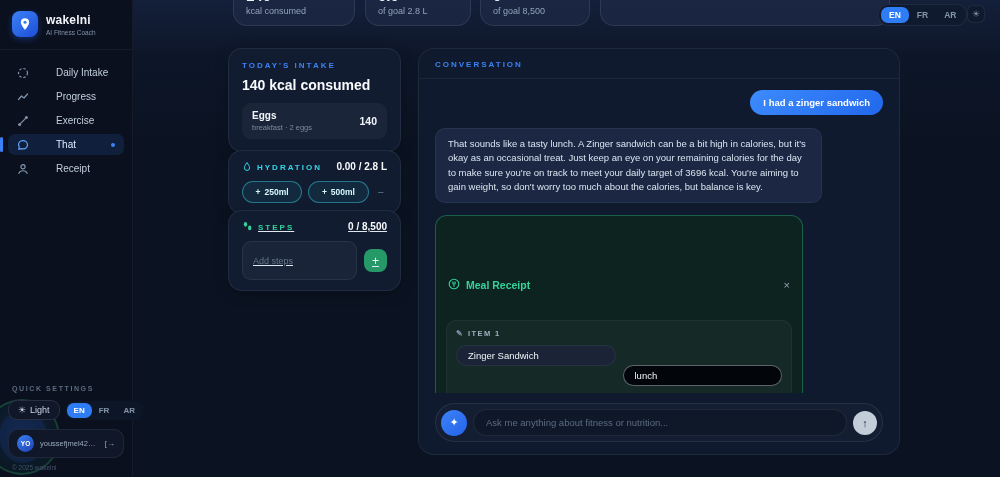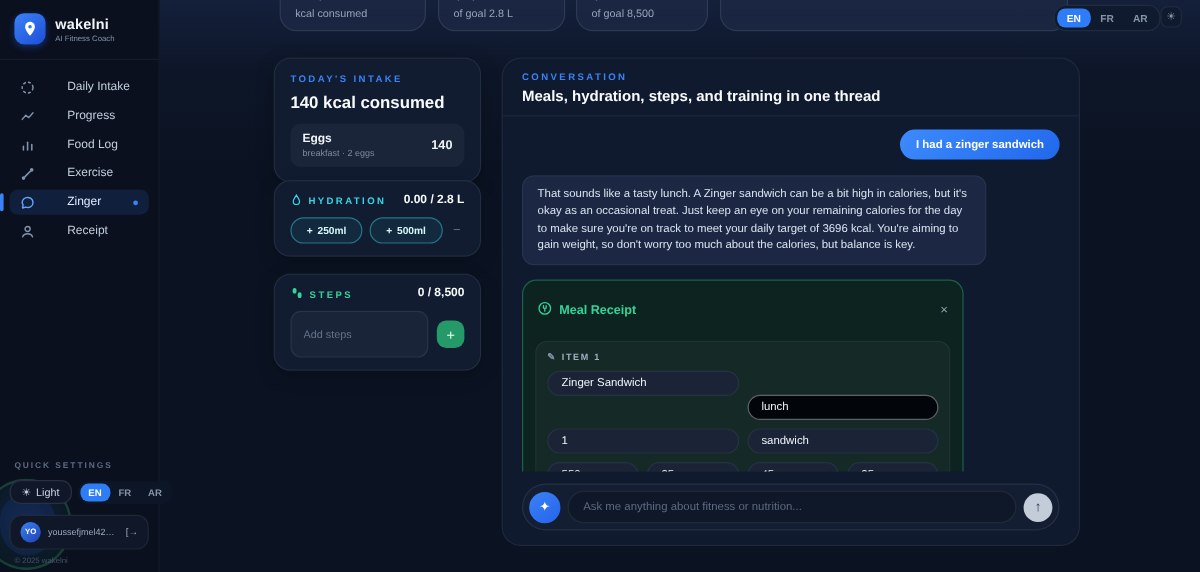--- a/index.html
+++ b/index.html
@@ -75,21 +75,21 @@
   .card-head { display:flex; align-items:center; justify-content:space-between; }
   .head-left { display:flex; align-items:flex-end; gap:5px; }
   .hydration-card .sec-label { color:#38d5e8; }
   .hydration-card .hicon { color:#38d5e8; display:flex; }
   .head-value { font-size:10px; font-weight:bold; color:#f8fafc; }
   .hyd-row { display:flex; align-items:center; gap:6px; margin-top:9px; }
   .hyd-btn { display:flex; align-items:center; justify-content:center; gap:4px; flex:1; border:1px solid rgba(56,213,232,.45);
              background:rgba(56,213,232,.07); color:#d7f8fd; border-radius:999px; padding:5px 0; font-size:8.5px; font-weight:bold; cursor:pointer; }
   .hyd-minus { color:#64748b; font-size:11px; padding:0 3px; cursor:pointer; background:none; border:none; }
 
-  .steps-card { top:228px; padding:10px 13px; }
+  .steps-card { top:210px; padding:10px 13px;text-decoration:underline; }
   .steps-card .sec-label { color:#34d399; }
   .steps-card .sicon { color:#34d399; display:flex; }
   .steps-row { display:flex; align-items:center; gap:7px; margin-top:9px; }
   .steps-input { flex:1; background:rgba(255,255,255,.04); border:1px solid rgba(148,163,184,.12); border-radius:9px;
                  height:39px; padding:0 10px; font-size:9px; color:#e2e8f0; font-family:inherit; outline:none; min-width:0; }
   .steps-input::placeholder { color:#64748b; }
   .steps-plus { width:23px; height:23px; flex:none; border:none; border-radius:8px; background:#259a68; color:#eafff5;
                 font-size:12px; display:flex; align-items:center; justify-content:center; cursor:pointer; }
 
   
@@ -100,21 +100,21 @@
   .convo-title { font-size:12.5px; font-weight:bold; color:#f8fafc; margin-top:4px; }
   .chat-body { flex:1; padding:11px 16px 0; overflow:hidden; }
   .msg-user-row { display:flex; justify-content:flex-end; }
   .bubble-user { background:linear-gradient(135deg,#3d8bfd,#2168ec); color:#fff; font-size:9.5px; font-weight:bold;
                  border-radius:15px; padding:7px 13px; }
   .bubble-ai { margin-top:13px; max-width:387px; background:#1b2743; border:1px solid rgba(148,163,184,.10);
                border-radius:10px; padding:8px 12px; font-size:9.5px; line-height:1.5; color:#dbe4f0; }
 
   
   .receipt { margin-top:12px; width:368px; background:#0d2320; border:1px solid rgba(52,211,153,.35); border-radius:12px; }
-  .receipt-head { display:flex; align-items:center; justify-content:space-between; padding:16px 12px; }
+  .receipt-head { display:flex; align-items:center; justify-content:space-between; padding:26px 12px;margin-top:34px; }
   .receipt-title-wrap { display:flex; align-items:center; gap:6px; color:#34d399; }
   .receipt-title { font-size:10.5px; font-weight:bold; color:#34d399; }
   .receipt-close { background:none; border:none; color:#94a3b8; font-size:11px; cursor:pointer; line-height:1; }
   .fields-panel { margin:0 10px; background:rgba(255,255,255,.035); border:1px solid rgba(148,163,184,.08);
                   border-radius:10px; padding:8px 9px; }
   .item-label { display:flex; align-items:center; gap:4px; font-size:7.5px; font-weight:bold; color:#9fb0c0; letter-spacing:1.4px; }
   .item-label .pencil { font-size:8px; color:#8294ab; }
   .f-row { display:flex; gap:7px; margin-top:7px; }
   .field { flex:1; min-width:0; background:#1a2436; border:1px solid rgba(148,163,184,.10); border-radius:999px;
            height:21px; padding:0 11px; font-size:9.5px; color:#f1f5f9; font-family:inherit; outline:none; }
@@ -169,45 +169,35 @@
       <div class="nav-item">
         <span class="nicon">
             <svg width="12" height="12" viewBox="0 0 12 12" fill="none" stroke="currentColor" stroke-width="1.2" stroke-linecap="round" stroke-linejoin="round">
               <polyline points="1.5,8.5 4.5,5 7,7 10.5,3"></polyline>
             </svg>
           </span>
         <span>Progress</span>
       </div>
       <div class="nav-item">
         <span class="nicon">
-            <svg width="12" height="12" viewBox="0 0 12 12" fill="none" stroke="currentColor" stroke-width="1.3" stroke-linecap="round">
-              <path d="M2.5 10V7"></path>
-              <path d="M6 10V3.5"></path>
-              <path d="M9.5 10V5.5"></path>
-            </svg>
-          </span>
-        <span>Food Log</span>
-      </div>
-      <div class="nav-item">
-        <span class="nicon">
             <svg width="12" height="12" viewBox="0 0 12 12" fill="none" stroke="currentColor" stroke-width="1.2">
               <path d="M3.4 8.6 8.6 3.4"></path>
               <circle cx="2.6" cy="9.4" r="1.5" fill="currentColor" stroke="none"></circle>
               <circle cx="9.4" cy="2.6" r="1.5" fill="currentColor" stroke="none"></circle>
             </svg>
           </span>
         <span>Exercise</span>
       </div>
       <div class="nav-item active">
         <span class="nicon">
             <svg width="12" height="12" viewBox="0 0 12 12" fill="none" stroke="currentColor" stroke-width="1.2" stroke-linejoin="round">
               <path d="M10.5 5.6a4.5 4 0 1 0-8.3 2.1L1.8 10.3l2.5-.7a4.5 4 0 0 0 6.2-4z"></path>
             </svg>
           </span>
-        <span>Zinger</span>
+        <span>That</span>
         <span class="nav-dot"></span>
       </div>
       <div class="nav-item">
         <span class="nicon">
             <svg width="12" height="12" viewBox="0 0 12 12" fill="none" stroke="currentColor" stroke-width="1.2" stroke-linecap="round">
               <circle cx="6" cy="3.8" r="2.1"></circle>
               <path d="M1.9 10.4a4.2 3.4 0 0 1 8.2 0"></path>
             </svg>
           </span>
         <span>Receipt</span>
@@ -313,21 +303,20 @@
       </div>
       <div class="steps-row">
         <input class="steps-input" placeholder="Add steps" style="">
         <button class="steps-plus">+</button>
       </div>
     </section>
 
     <section class="convo">
       <div class="convo-header">
         <div class="sec-label">CONVERSATION</div>
-        <div class="convo-title">Meals, hydration, steps, and training in one thread</div>
       </div>
 
       <div class="chat-body">
         <div class="msg-user-row">
           <div class="bubble-user">I had a zinger sandwich</div>
         </div>
 
         <div class="bubble-ai">That sounds like a tasty lunch. A Zinger sandwich can be a bit high in calories, but it's okay as an occasional treat. Just keep an eye on your remaining calories for the day to make sure you're on track to meet your daily target of 3696 kcal. You're aiming to gain weight, so don't worry too much about the calories, but balance is key.</div>
 
         <div class="receipt">

